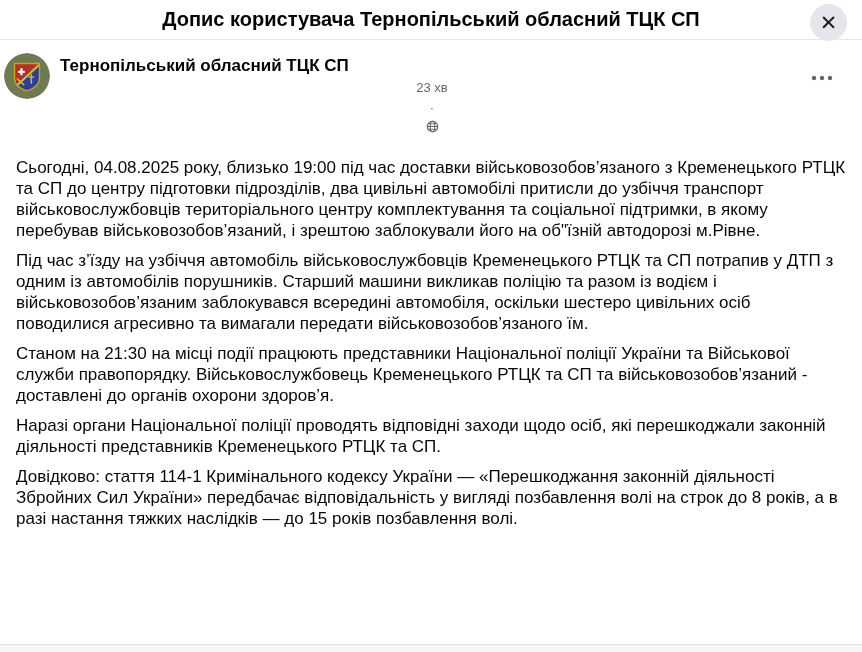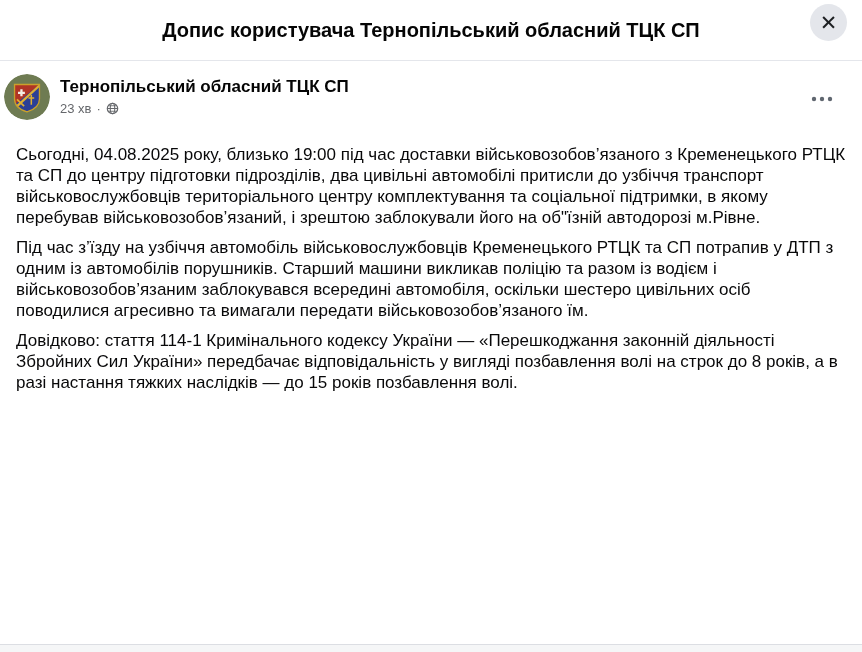--- a/index.html
+++ b/index.html
@@ -6,21 +6,21 @@
   html, body { width: 862px; height: 652px; overflow: hidden; }
   body {
     font-family: "Liberation Sans", sans-serif;
     background: #ffffff;
     color: #050505;
     position: relative;
   }
 
   
   .modal-header {
-    height: 61px;
+    height: 40px;
     display: flex;
     align-items: center;
     justify-content: center;
     position: relative;
     border-bottom: 1px solid #e4e6eb;
     background: #ffffff;
   }
   .modal-title {
     font-size: 20px;
     font-weight: 700;
@@ -75,20 +75,21 @@
     cursor: pointer;
     line-height: 1.25;
   }
   .post-meta {
     display: flex;
     align-items: center;
     gap: 5px;
     margin-top: 4px;
     font-size: 13px;
     color: #65676b;
+    flex-direction: column;
   }
   .post-meta .sep { color: #65676b; }
   .more-btn {
     background: none;
     border: none;
     cursor: pointer;
     padding: 6px;
     margin-top: 12px;
     margin-right: 6px;
     border-radius: 50%;
@@ -166,18 +167,20 @@
         <circle cx="4" cy="5" r="2.2" fill="#606770"></circle>
         <circle cx="12" cy="5" r="2.2" fill="#606770"></circle>
         <circle cx="20" cy="5" r="2.2" fill="#606770"></circle>
       </svg>
     </button>
   </div>
 
   <div class="post-body">
     <p>Сьогодні, 04.08.2025 року, близько 19:00 під час доставки військовозобов’язаного з Кременецького РТЦК та СП до центру підготовки підрозділів, два цивільні автомобілі притисли до узбіччя транспорт військовослужбовців територіального центру комплектування та соціальної підтримки, в якому перебував військовозобов’язаний, і зрештою заблокували його на об"їзній автодорозі м.Рівне.</p>
     <p>Під час з’їзду на узбіччя автомобіль військовослужбовців Кременецького РТЦК та СП потрапив у ДТП з одним із автомобілів порушників. Старший машини викликав поліцію та разом із водієм і військовозобов’язаним заблокувався всередині автомобіля, оскільки шестеро цивільних осіб поводилися агресивно та вимагали передати військовозобов’язаного їм.</p>
+    <p>Станом на 21:30 на місці події працюють представники Національної поліції України та Військової служби правопорядку. Військовослужбовець Кременецького РТЦК та СП та військовозобов’язаний - доставлені до органів охорони здоров’я.</p>
+    <p>Наразі органи Національної поліції проводять відповідні заходи щодо осіб, які перешкоджали законній діяльності представників Кременецького РТЦК та СП.</p>
     <p>Довідково: стаття 114-1 Кримінального кодексу України — «Перешкоджання законній діяльності Збройних Сил України» передбачає відповідальність у вигляді позбавлення волі на строк до 8 років, а в разі настання тяжких наслідків — до 15 років позбавлення волі.</p>
   </div>
 
 </div>
 
 <div class="footer-strip"></div>
 
 </body></html>

